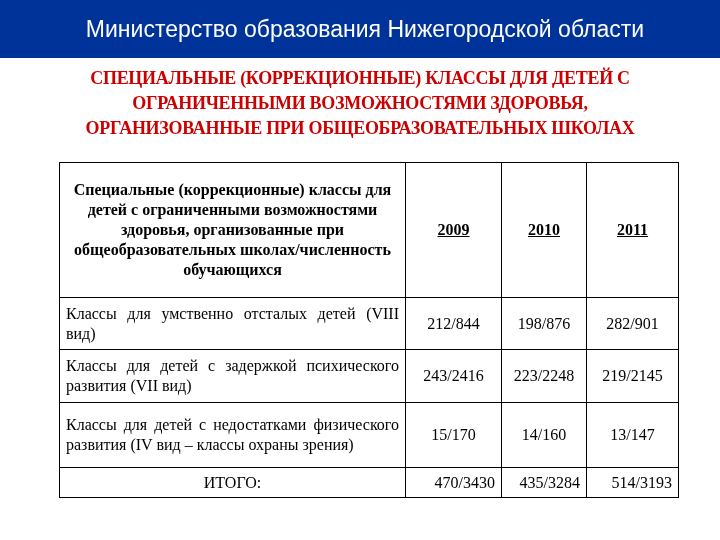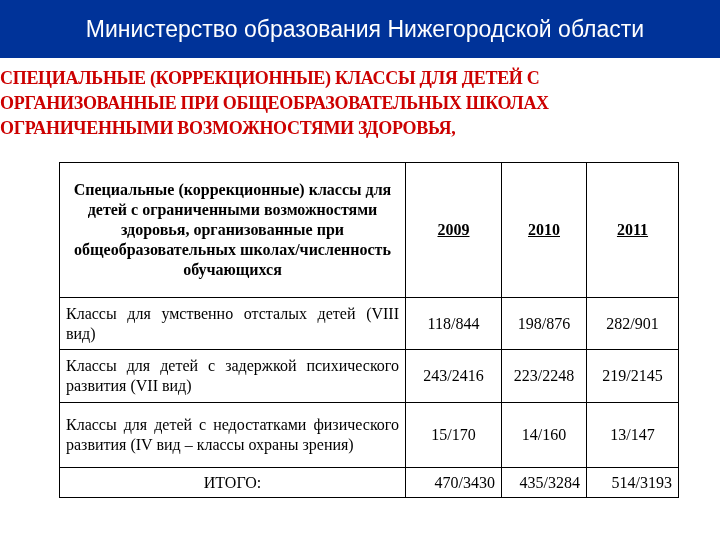--- a/index.html
+++ b/index.html
@@ -9,21 +9,21 @@
     }
     .banner {
       position: absolute; left: 0; top: 0; width: 720px; height: 58px;
       background: #003399; color: #ffffff;
       font-family: "Liberation Sans", sans-serif; font-size: 23px;
       display: flex; align-items: center; justify-content: center;
       padding-left: 10px; box-sizing: border-box;
     }
     .title {
       position: absolute; left: 0; top: 66px; width: 720px;
-      text-align: left; color: #cc0000; font-weight: bold;
+      text-align: center; color: #cc0000; font-weight: bold;
       font-size: 18px; line-height: 25px; letter-spacing: -0.3px;
       font-family: "Liberation Serif", serif;
     }
     .title div { white-space: nowrap; }
     table.data {
       position: absolute; left: 59px; top: 162px;
       border-collapse: collapse; table-layout: fixed;
       width: 619px; color: #000000;
     }
     table.data td, table.data th {
@@ -46,41 +46,41 @@
   </style>
 </head>
 <body>
 
 <div class="banner">
   <span>Министерство образования Нижегородской области</span>
 </div>
 
 <div class="title">
   <div>СПЕЦИАЛЬНЫЕ (КОРРЕКЦИОННЫЕ) КЛАССЫ ДЛЯ ДЕТЕЙ С</div>
+  <div>ОГРАНИЧЕННЫМИ ВОЗМОЖНОСТЯМИ ЗДОРОВЬЯ,</div>
   <div>ОРГАНИЗОВАННЫЕ ПРИ ОБЩЕОБРАЗОВАТЕЛЬНЫХ ШКОЛАХ</div>
-  <div>ОГРАНИЧЕННЫМИ ВОЗМОЖНОСТЯМИ ЗДОРОВЬЯ,</div>
 </div>
 
 <table class="data">
   <colgroup>
     <col style="width:346px">
     <col style="width:96px">
     <col style="width:85px">
     <col style="width:92px">
   </colgroup>
   <tbody>
       <tr>
     <th class="desc-head">Специальные (коррекционные) классы для детей с ограниченными возможностями здоровья, организованные при общеобразовательных школах/численность обучающихся</th>
     <th class="year">2009</th>
     <th class="year">2010</th>
     <th class="year">2011</th>
   </tr>
   <tr class="r1">
     <td class="label">Классы для умственно отсталых детей (VIII вид)</td>
-    <td class="value">118/844</td>
+    <td class="value">212/844</td>
     <td class="value">198/876</td>
     <td class="value">282/901</td>
   </tr>
   <tr class="r2">
     <td class="label">Классы для детей с задержкой психического развития (VII вид)</td>
     <td class="value">243/2416</td>
     <td class="value">223/2248</td>
     <td class="value">219/2145</td>
   </tr>
   <tr class="r3">

